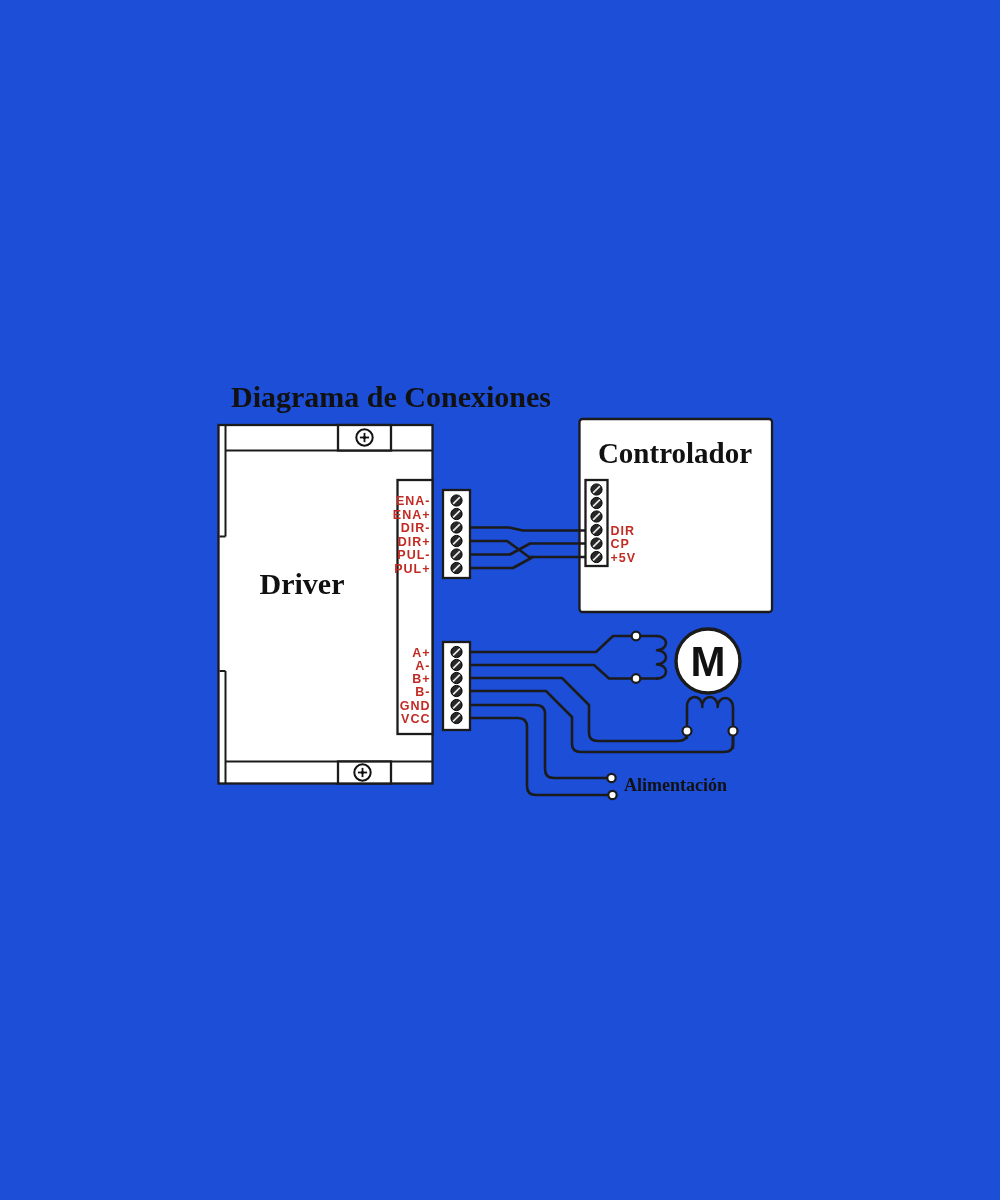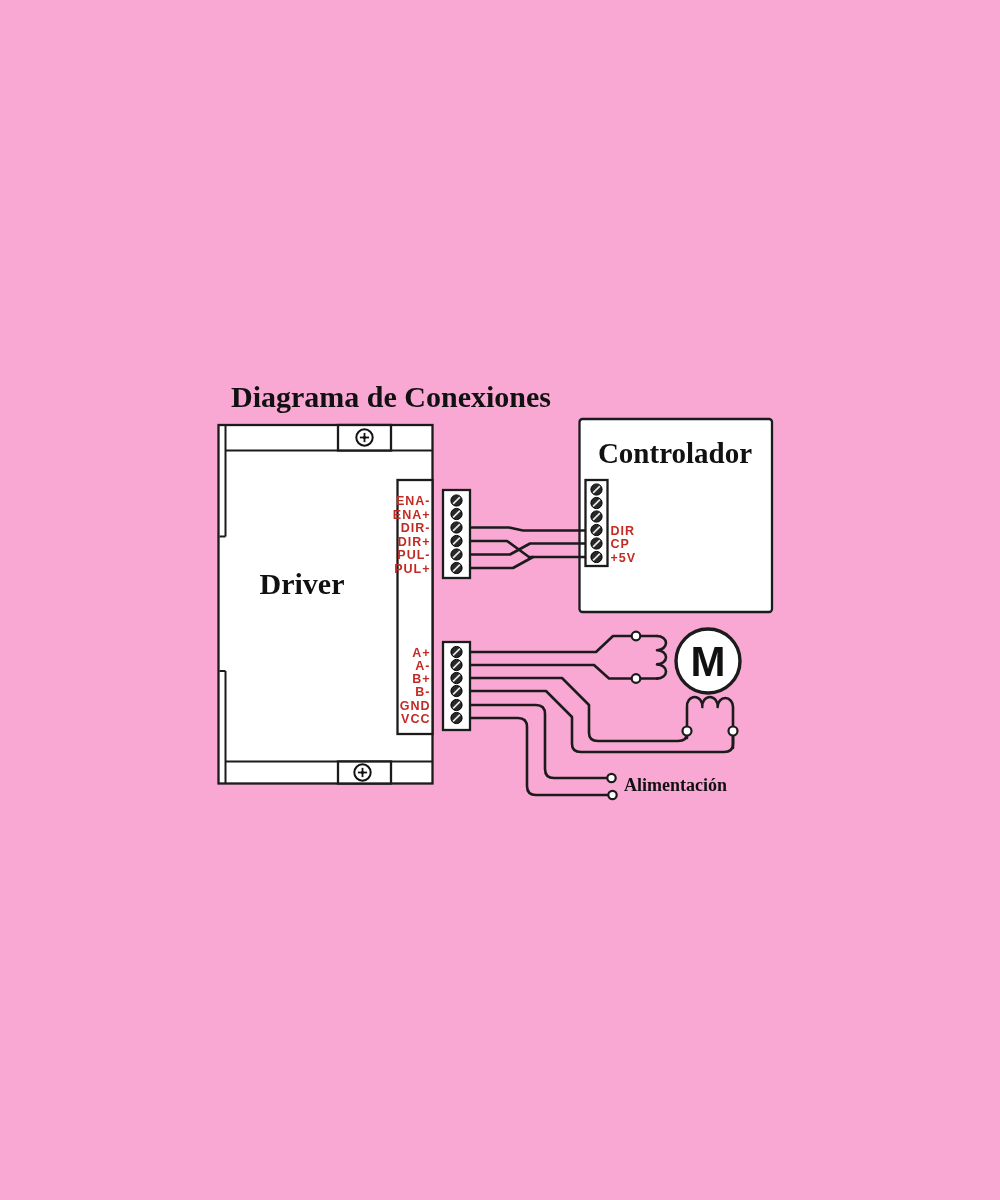--- a/index.html
+++ b/index.html
@@ -1,16 +1,16 @@
 <!DOCTYPE html>
 <html><head>
 <meta charset="utf-8">
 <style>
   html,body{margin:0;padding:0;background:#ffffff;}
-  .canvas{position:relative;width:1000px;height:1200px;background:#f9a8d4;overflow:hidden;
+  .canvas{position:relative;width:1000px;height:1200px;background:#1d4ed8;overflow:hidden;
           font-family:"Liberation Serif", serif;}
   svg{position:absolute;left:0;top:0;}
   .t-title{font:bold 30px "Liberation Serif", serif;fill:#111;}
   .t-box{font:bold 30px "Liberation Serif", serif;fill:#111;}
   .t-box-sm{font:bold 29px "Liberation Serif", serif;fill:#111;}
   .t-alim{font:bold 18px "Liberation Serif", serif;fill:#111;}
   .t-motor{font:bold 42px "Liberation Sans", sans-serif;fill:#111;}
   .t-pin{font:bold 12.5px "Liberation Sans", sans-serif;fill:#c22b24;letter-spacing:1px;}
   .wire{fill:none;stroke:#1b1b1b;stroke-width:2.6;stroke-linejoin:round;stroke-linecap:round;}
   .outline{fill:#ffffff;stroke:#1b1b1b;stroke-width:2.3;}

